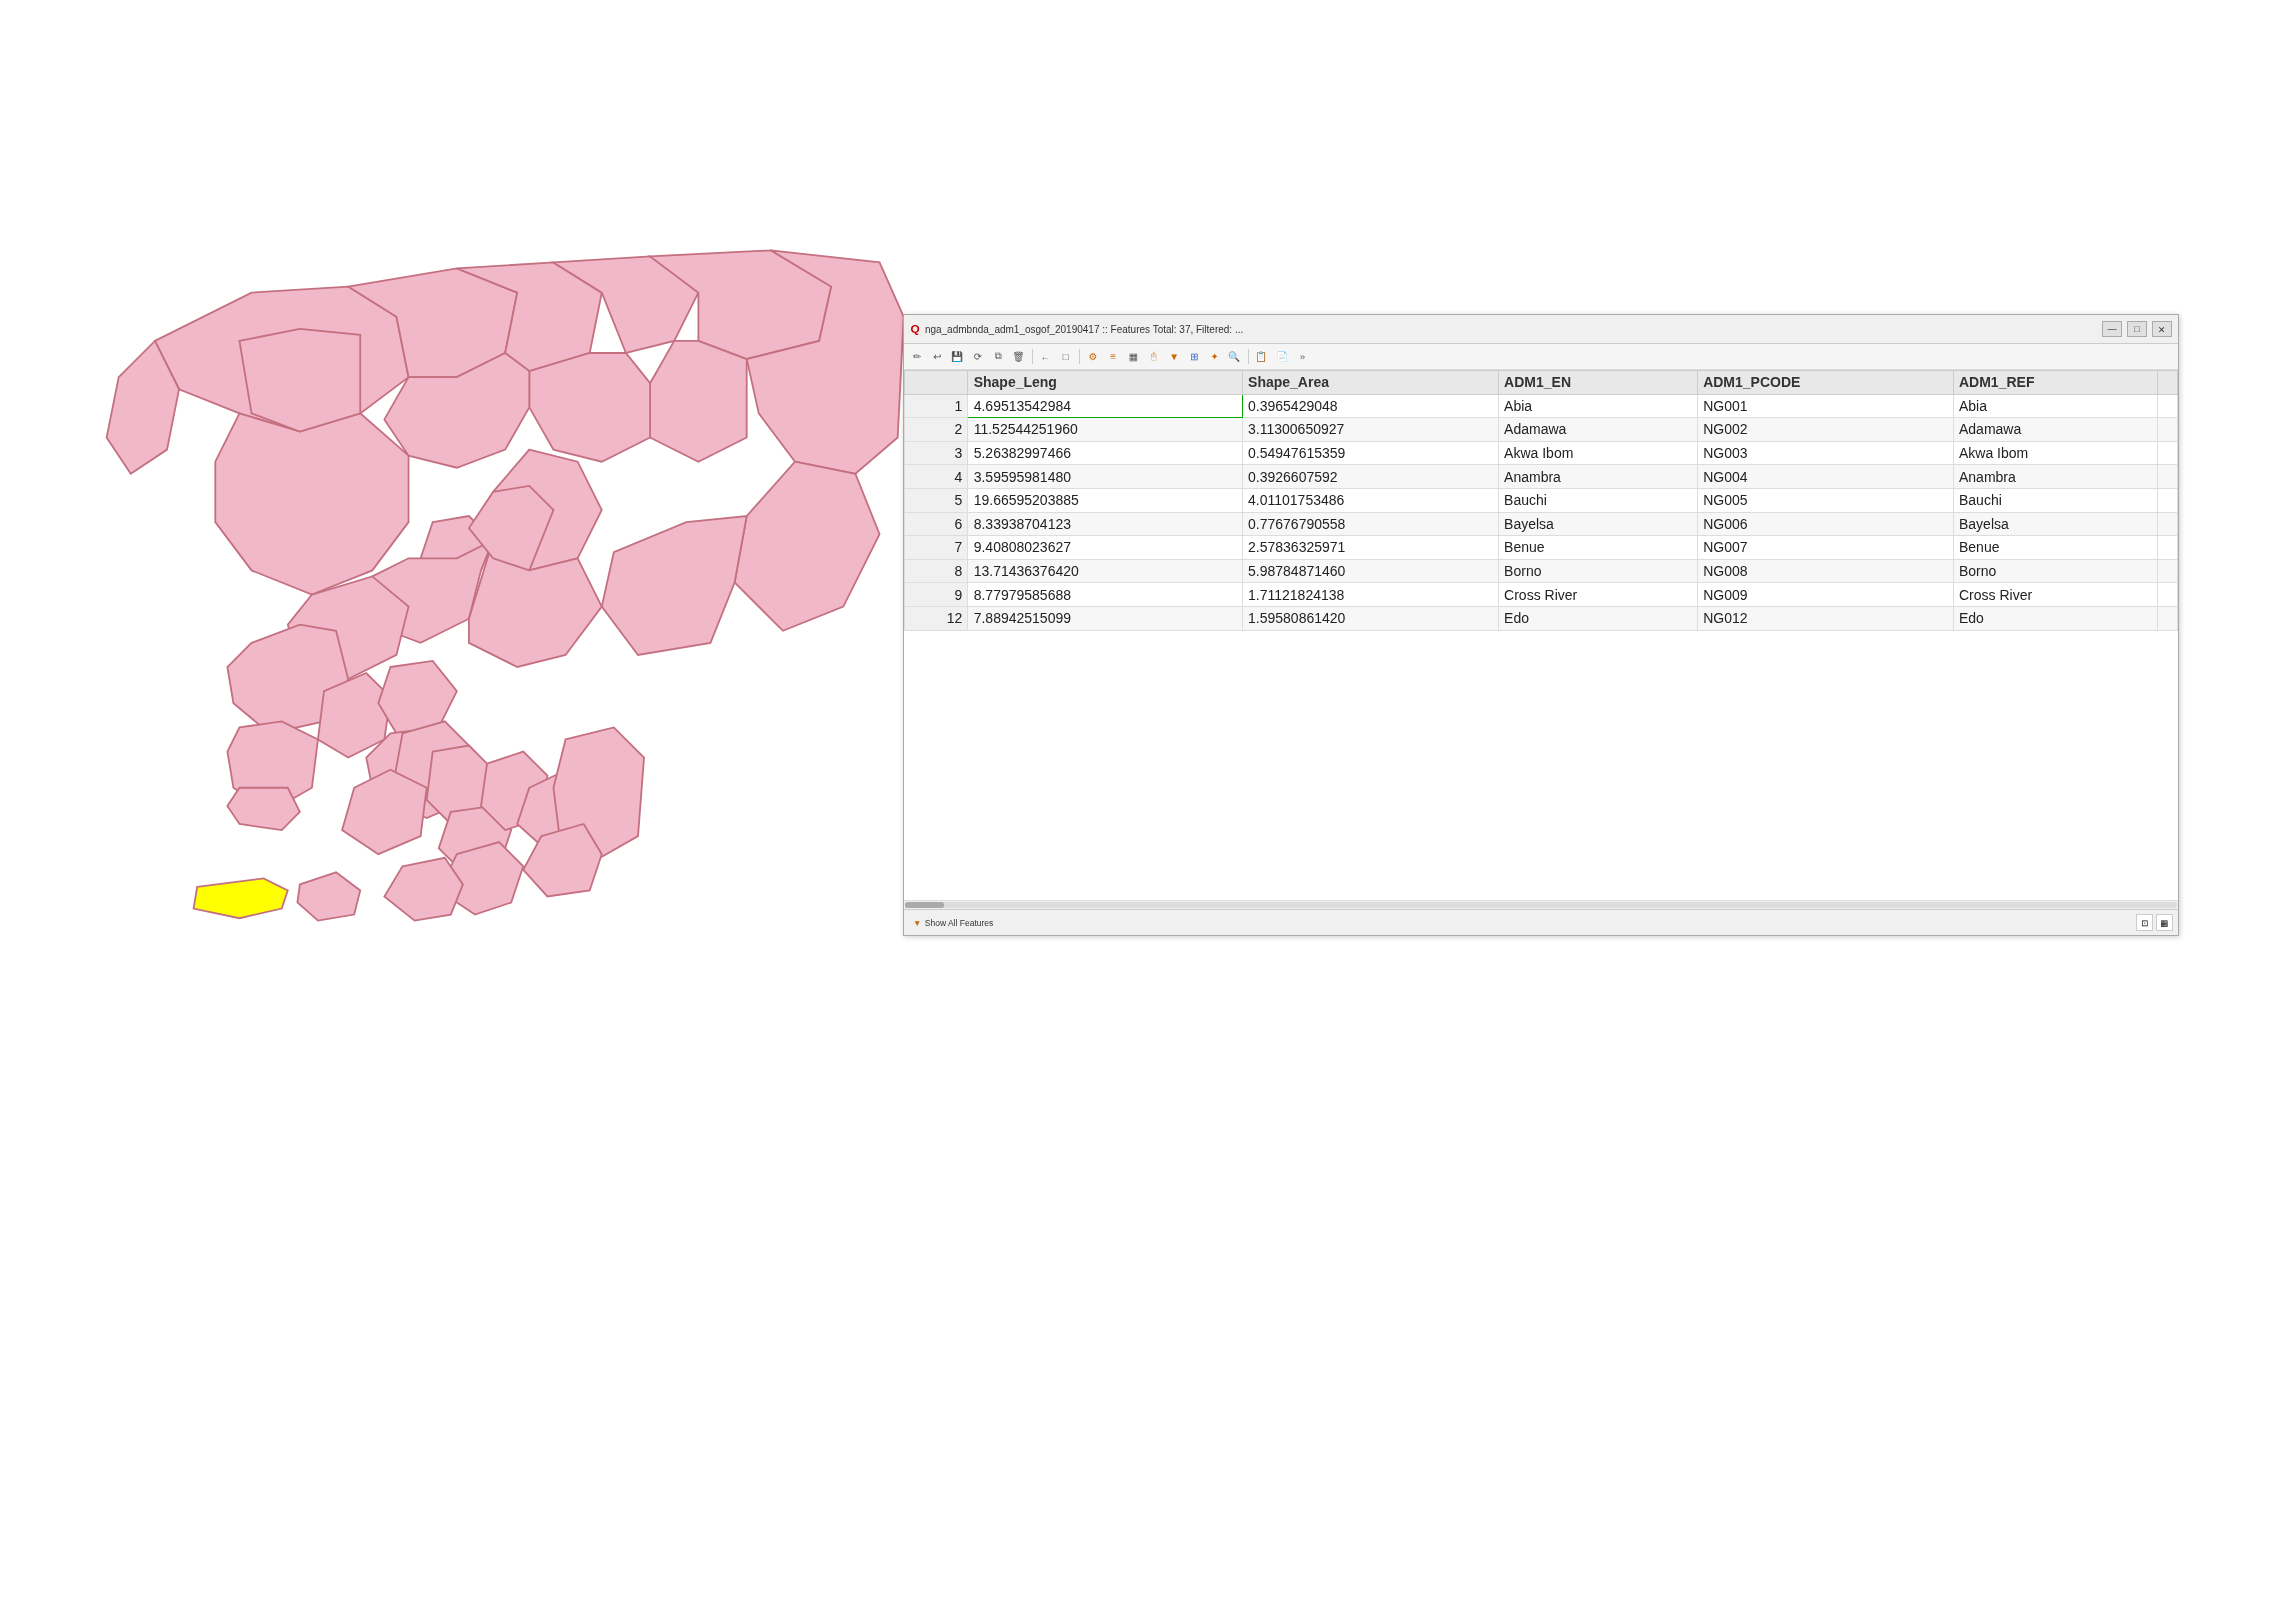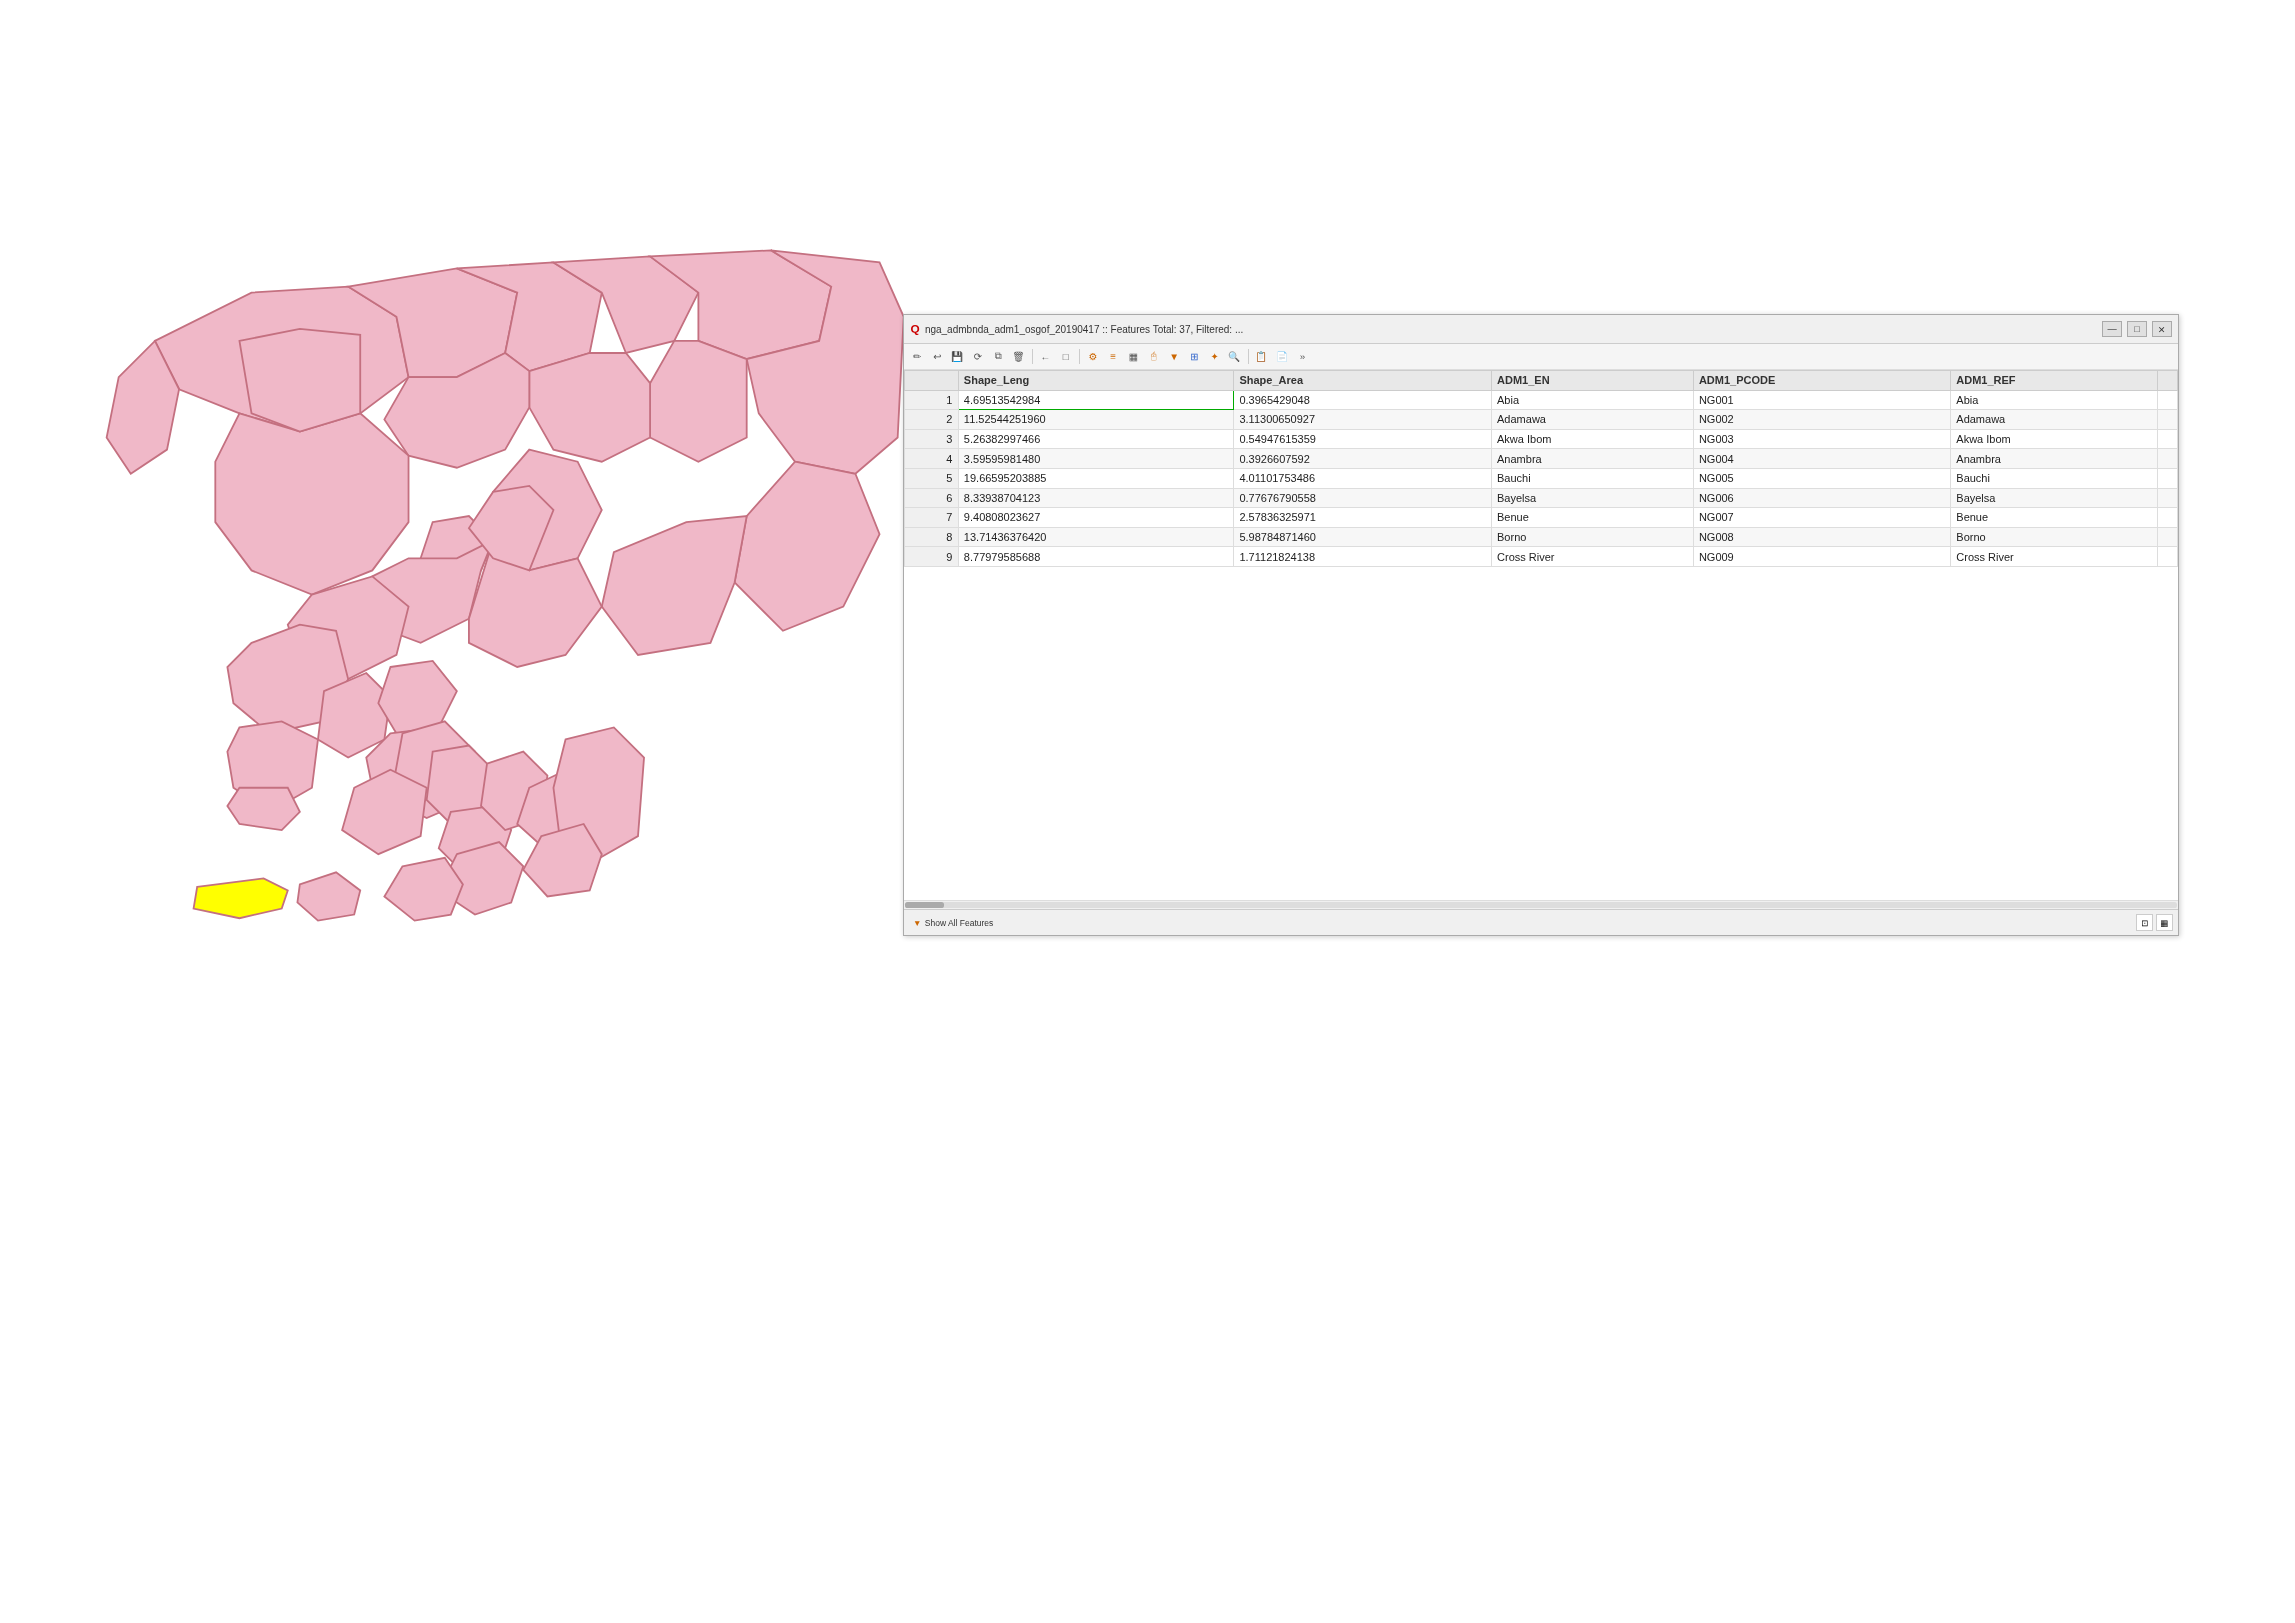--- a/index.html
+++ b/index.html
@@ -104,21 +104,21 @@
     .tb-separator {
       width: 0.7px;
       height: 14.4px;
       background: #ccc;
       margin: 0 2px;
     }
 
     #attr-table {
       width: 100%;
       border-collapse: collapse;
-      font-size: 11px;
+      font-size: 14px;
       flex: 1;
     }
 
     #attr-table thead th {
       background: #e8e8e8;
       border: 0.7px solid #ccc;
       padding: 3.3px 5.2px;
       text-align: left;
       font-weight: 600;
       color: #333;
@@ -442,20 +442,29 @@
           </tr>
           <tr>
             <td class="row-num">9</td>
             <td>8.77979585688</td>
             <td>1.71121824138</td>
             <td>Cross River</td>
             <td>NG009</td>
             <td>Cross River</td>
             <td></td>
           </tr>
+          <tr>
+            <td class="row-num">12</td>
+            <td>7.88942515099</td>
+            <td>1.59580861420</td>
+            <td>Edo</td>
+            <td>NG012</td>
+            <td>Edo</td>
+            <td></td>
+          </tr>
         </tbody>
     </table>
   </div>
 
   <div id="hscroll-bar">
     <div id="hscroll-track">
       <div id="hscroll-thumb"></div>
     </div>
   </div>
 

